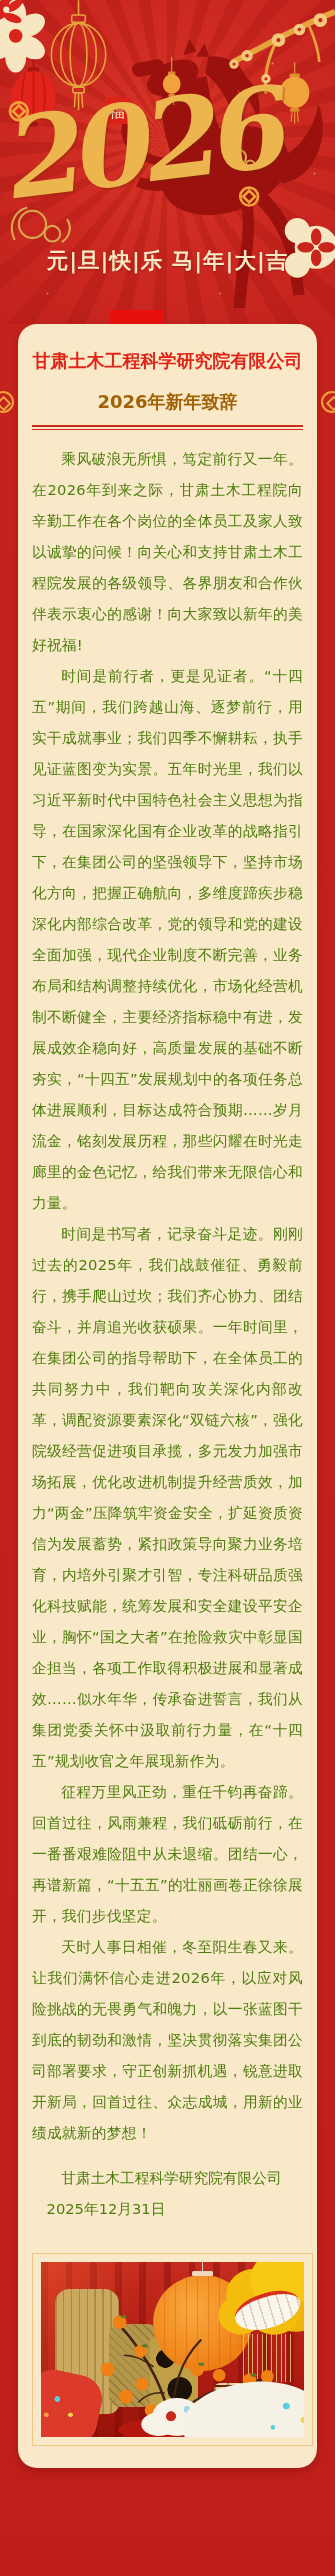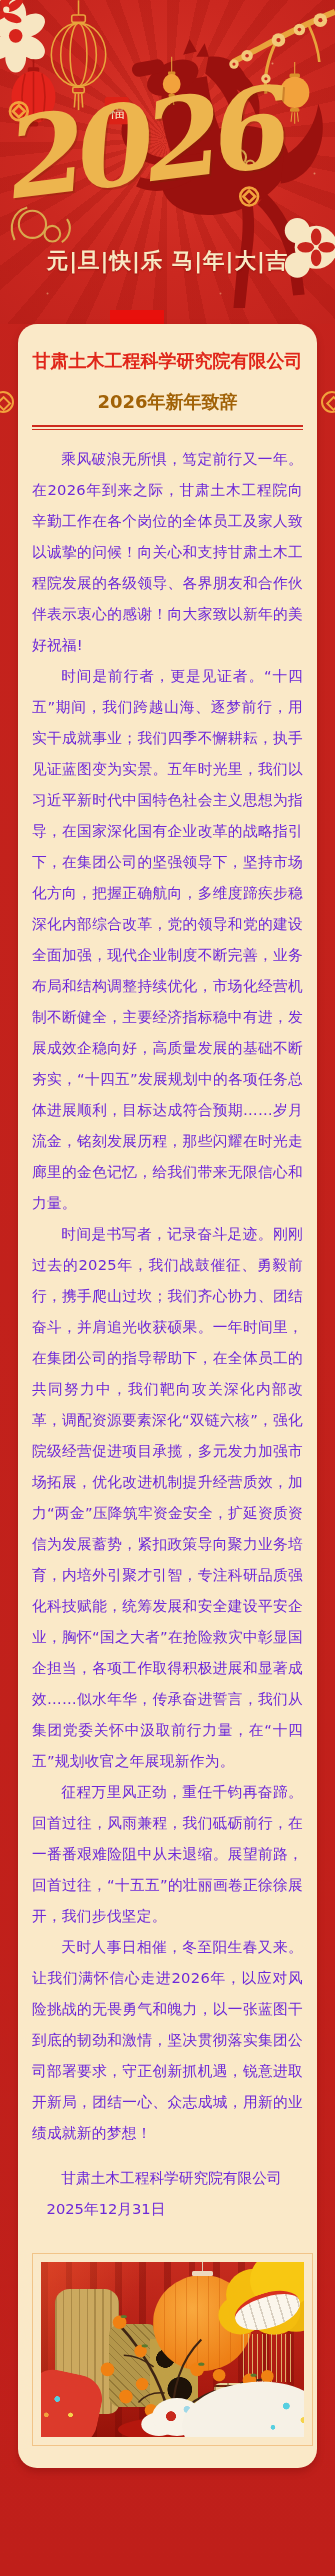--- a/index.html
+++ b/index.html
@@ -24,21 +24,21 @@
        font-size:11px;font-weight:bold;letter-spacing:4.7px;word-spacing:10.5px;}
   .greet{position:absolute;left:0;top:246px;width:100%;text-align:center;color:#f8e9c4;
          font-size:21.5px;font-weight:bold;letter-spacing:1px;text-shadow:0 1px 1.6px rgba(90,0,0,.35);}
   .tab-top{position:absolute;left:110px;top:310px;width:54px;height:13.6px;background:#e8100c;}
   
   .card-wrap{padding:0 18.3px;flex:none;position:relative;}
   .card{background:#fae9c8;border-radius:19px;padding:24px 13.6px 22px;box-shadow:0 3.1px 7.3px rgba(90,0,0,.25);}
   .title{color:#e0261a;font-size:18px;font-weight:bold;text-align:center;line-height:1.45;margin:0;}
   .subtitle{color:#a16207;font-size:18px;font-weight:bold;text-align:center;line-height:1.3;margin:15.7px 0 0;}
   .rule{margin-top:11.5px;height:2.1px;border-top:2.1px solid #ce2a1e;border-bottom:1px solid #ce2a1e;}
-  .bodytext{margin-top:13.6px;color:#6d28d9;font-size:14.7px;}
+  .bodytext{margin-top:13.6px;color:#4d7c0f;font-size:14.7px;}
   .para{margin:0;text-indent:2em;text-align:justify;line-height:31px;letter-spacing:0.3px;}
   .sig{margin:0;text-indent:2em;line-height:31px;}
   .date-line{margin:0;text-indent:1em;line-height:31px;}
   
   .coin-edge{position:absolute;width:22px;height:22px;border:2.6px solid #f2a23c;border-radius:50%;box-sizing:border-box;}
   .coin-edge::before{content:"";position:absolute;left:4.7px;top:4.7px;width:7.3px;height:7.3px;border:2.1px solid #f2a23c;transform:rotate(45deg);}
   .coin-left{left:-8.4px;top:67px;}
   .coin-right{right:-8.4px;top:67px;}
   
   .frame{margin:29px auto 0;width:263px;border:1.6px solid #f1c488;padding:7.9px;}
@@ -239,22 +239,22 @@
   <div class="card-wrap">
     <div class="card">
       <h1 class="title">甘肃土木工程科学研究院有限公司</h1>
       <h2 class="subtitle">2026年新年致辞</h2>
       <div class="rule"></div>
 
       <div class="bodytext">
           <p class="para">乘风破浪无所惧，笃定前行又一年。在2026年到来之际，甘肃土木工程院向辛勤工作在各个岗位的全体员工及家人致以诚挚的问候！向关心和支持甘肃土木工程院发展的各级领导、各界朋友和合作伙伴表示衷心的感谢！向大家致以新年的美好祝福!</p>
           <p class="para">时间是前行者，更是见证者。“十四五”期间，我们跨越山海、逐梦前行，用实干成就事业；我们四季不懈耕耘，执手见证蓝图变为实景。五年时光里，我们以习近平新时代中国特色社会主义思想为指导，在国家深化国有企业改革的战略指引下，在集团公司的坚强领导下，坚持市场化方向，把握正确航向，多维度蹄疾步稳深化内部综合改革，党的领导和党的建设全面加强，现代企业制度不断完善，业务布局和结构调整持续优化，市场化经营机制不断健全，主要经济指标稳中有进，发展成效企稳向好，高质量发展的基础不断夯实，“十四五”发展规划中的各项任务总体进展顺利，目标达成符合预期……岁月流金，铭刻发展历程，那些闪耀在时光走廊里的金色记忆，给我们带来无限信心和力量。</p>
           <p class="para">时间是书写者，记录奋斗足迹。刚刚过去的2025年，我们战鼓催征、勇毅前行，携手爬山过坎；我们齐心协力、团结奋斗，并肩追光收获硕果。一年时间里，在集团公司的指导帮助下，在全体员工的共同努力中，我们靶向攻关深化内部改革，调配资源要素深化“双链六核”，强化院级经营促进项目承揽，多元发力加强市场拓展，优化改进机制提升经营质效，加力“两金”压降筑牢资金安全，扩延资质资信为发展蓄势，紧扣政策导向聚力业务培育，内培外引聚才引智，专注科研品质强化科技赋能，统筹发展和安全建设平安企业，胸怀“国之大者”在抢险救灾中彰显国企担当，各项工作取得积极进展和显著成效……似水年华，传承奋进誓言，我们从集团党委关怀中汲取前行力量，在“十四五”规划收官之年展现新作为。</p>
-          <p class="para">征程万里风正劲，重任千钧再奋蹄。回首过往，风雨兼程，我们砥砺前行，在一番番艰难险阻中从未退缩。展望前路，回首过往，“十五五”的壮丽画卷正徐徐展开，我们步伐坚定。</p>
-          <p class="para">天时人事日相催，冬至阳生春又来。让我们满怀信心走进2026年，以应对风险挑战的无畏勇气和魄力，以一张蓝图干到底的韧劲和激情，坚决贯彻落实集团公司部署要求，守正创新抓机遇，锐意进取开新局，团结一心、众志成城，用新的业绩成就新的梦想！</p>
+          <p class="para">征程万里风正劲，重任千钧再奋蹄。回首过往，风雨兼程，我们砥砺前行，在一番番艰难险阻中从未退缩。团结一心，再谱新篇，“十五五”的壮丽画卷正徐徐展开，我们步伐坚定。</p>
+          <p class="para">天时人事日相催，冬至阳生春又来。让我们满怀信心走进2026年，以应对风险挑战的无畏勇气和魄力，以一张蓝图干到底的韧劲和激情，坚决贯彻落实集团公司部署要求，守正创新抓机遇，锐意进取开新局，回首过往、众志成城，用新的业绩成就新的梦想！</p>
         </div>
 
       <div class="bodytext">
         <p class="sig">甘肃土木工程科学研究院有限公司</p>
         <p class="date-line">2025年12月31日</p>
       </div>
 
       <div class="frame">
         <div class="photo">
           <div class="ph-curtain"></div>

